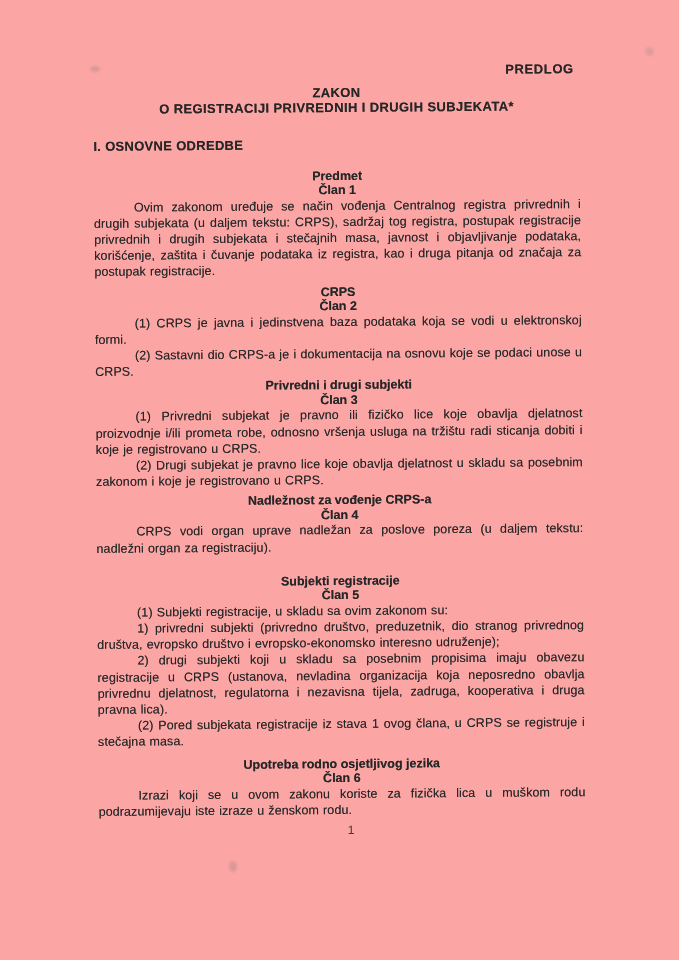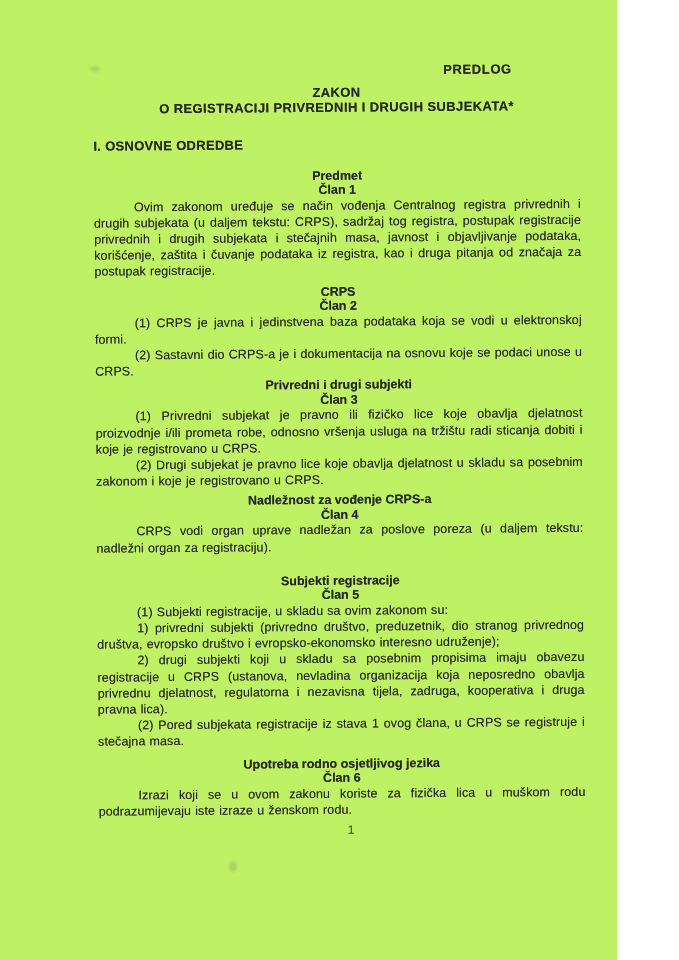--- a/index.html
+++ b/index.html
@@ -1,20 +1,20 @@
 <!DOCTYPE html>
 <html><head>
 <meta charset="utf-8">
 <style>
   html, body { margin: 0; padding: 0; }
   .page {
     position: relative;
-    width: 617px;
+    width: 679px;
     height: 960px;
-    background: #bef264;
+    background: #fca5a5;
     overflow: hidden;
     font-family: "Liberation Sans", sans-serif;
     color: #262626;
     text-decoration: underline;
   }
   .rotate {
     position: absolute;
     top: 0; left: 0; right: 0; bottom: 0;
     transform: rotate(-0.45deg);
     transform-origin: 50% 50%;

